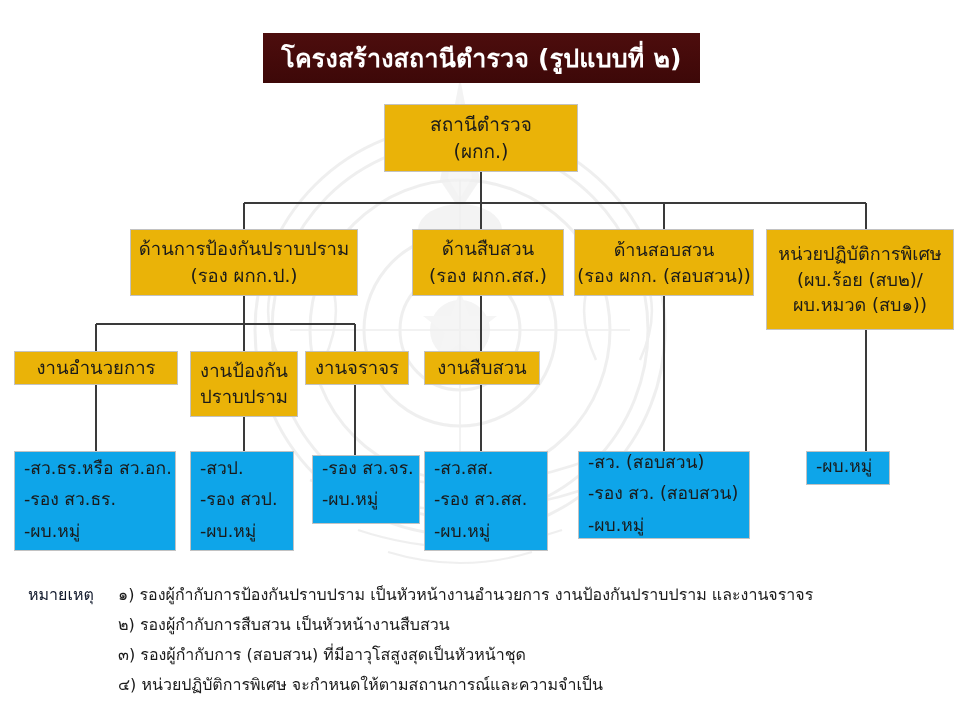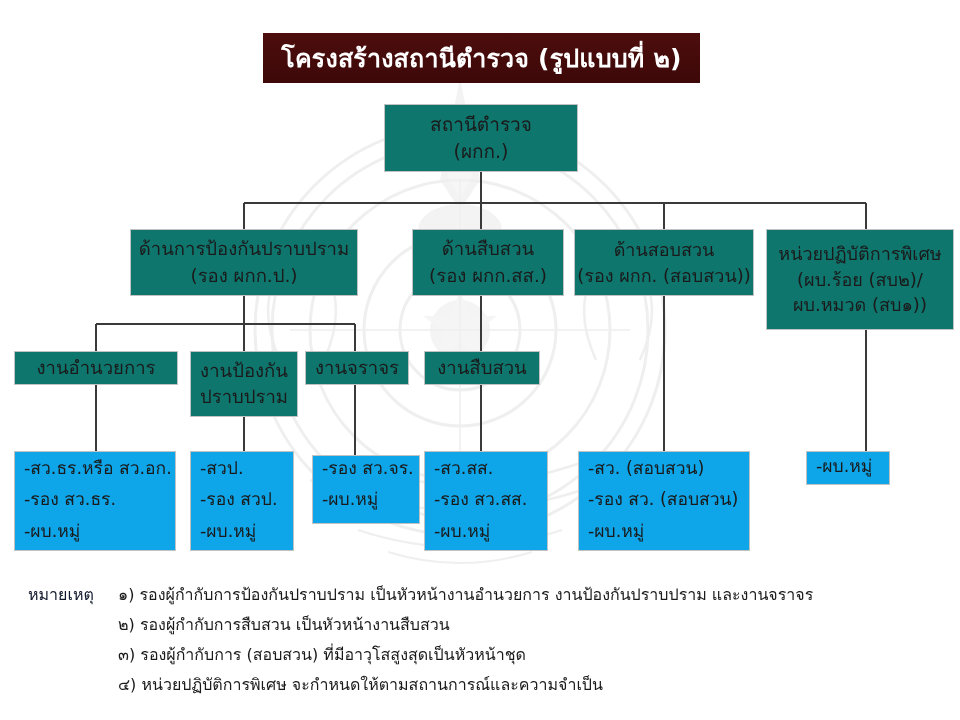--- a/index.html
+++ b/index.html
@@ -40,21 +40,21 @@
     letter-spacing: 0.2px;
     white-space: nowrap;
   }
 
   
   .lines { position: absolute; left:0; top:0; width:960px; height:720px; z-index: 2; }
 
   
   .box {
     position: absolute;
-    background: #0f766e;
+    background: #eab308;
     border: 1px solid #c2c2c2;
     color: #1a1a1a;
     z-index: 3;
     display: flex;
     flex-direction: column;
     align-items: center;
     justify-content: center;
     text-align: center;
     padding: 4px 6px;
   }
@@ -227,21 +227,21 @@
     <span class="ln">-รอง สว.จร.</span>
     <span class="ln">-ผบ.หมู่</span>
   </div>
 
   <div class="leafbox" style="left:424px; top:451px; width:124px; height:100px;">
     <span class="ln">-สว.สส.</span>
     <span class="ln">-รอง สว.สส.</span>
     <span class="ln">-ผบ.หมู่</span>
   </div>
 
-  <div class="leafbox" style="left:578px; top:451px; width:172px; height:100px;">
+  <div class="leafbox" style="left:578px; top:451px; width:172px; height:88px;">
     <span class="ln">-สว. (สอบสวน)</span>
     <span class="ln">-รอง สว. (สอบสวน)</span>
     <span class="ln">-ผบ.หมู่</span>
   </div>
 
   <div class="leafbox" style="left:806px; top:451px; width:84px; height:34px; justify-content:center;">
     <span class="ln">-ผบ.หมู่</span>
   </div>
 
   <div class="notes">

